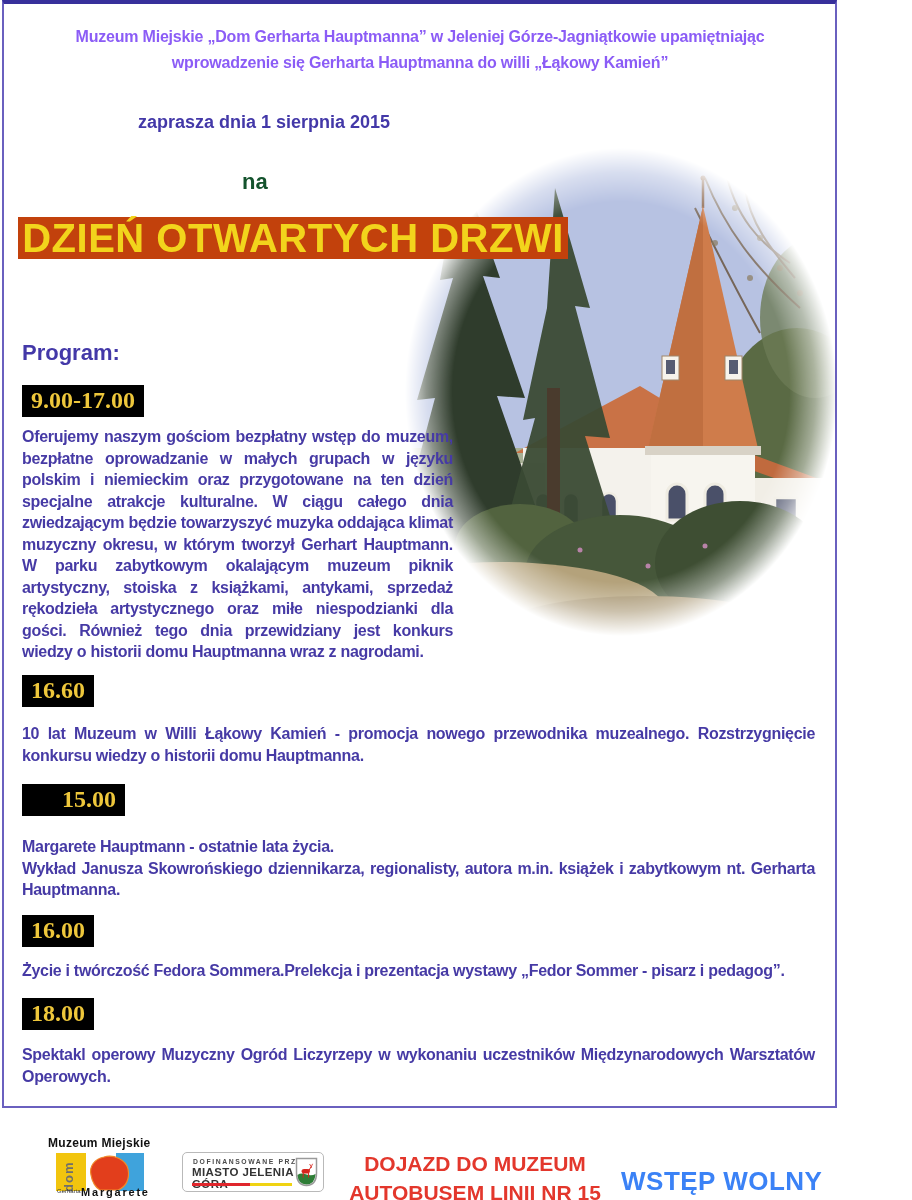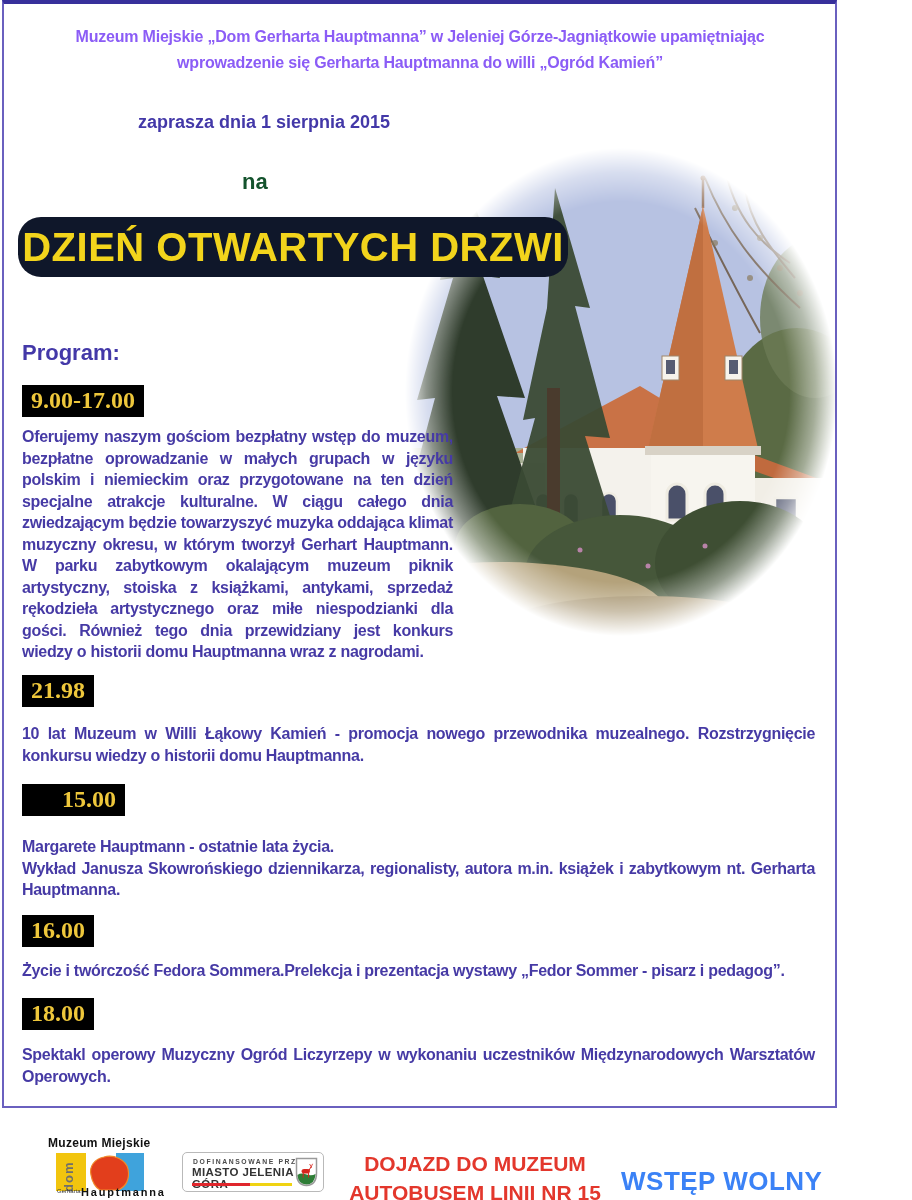--- a/index.html
+++ b/index.html
@@ -12,23 +12,23 @@
          box-sizing:border-box;border:2px solid #6A60BF;border-top:4px solid #37309B;}
 
   
   .hdr{left:6px;top:24px;width:828px;text-align:center;color:#8b5cf6;
        font-weight:700;font-size:16px;line-height:26px;letter-spacing:-0.2px;}
   .hdr2{top:50px;}
   .invite{left:138px;top:112px;color:#4338A8;font-weight:700;font-size:18px;}
   .na{left:242px;top:169px;color:#14532d;font-weight:700;font-size:22px;}
 
   
-  .banner{left:18px;top:217px;width:550px;height:60px;background:#0f172a;z-index:6;
+  .banner{left:18px;top:217px;width:550px;height:42px;background:#c2410c;z-index:6;
           display:flex;align-items:center;justify-content:center;
-          color:#F2D41C;font-weight:700;font-size:40px;letter-spacing:0.5px;border-radius:23px;}
+          color:#F2D41C;font-weight:700;font-size:40px;letter-spacing:0.5px;}
 
   .program{left:22px;top:340px;color:#4338A8;font-weight:700;font-size:22px;}
 
   
   .timebox{position:absolute;left:22px;background:#000000;color:#EEC73B;z-index:6;
            font-family:"Liberation Serif",serif;font-weight:700;
            font-size:24px;line-height:28px;padding:1px 9px 3px;}
   .t0{top:385px;}
   .t1{top:675px;}
   .t2{top:784px;padding-left:40px;}
@@ -74,21 +74,21 @@
              font-weight:700;font-size:21px;line-height:29px;}
   .free{left:621px;top:1166px;color:#3b82f6;font-weight:700;font-size:26px;
         letter-spacing:0.5px;}
 </style>
 </head>
 <body>
 
 <div class="frame"></div>
 
 <div class="abs hdr">Muzeum Miejskie „Dom Gerharta Hauptmanna” w Jeleniej Górze-Jagniątkowie upamiętniając</div>
-<div class="abs hdr hdr2">wprowadzenie się Gerharta Hauptmanna do willi „Ogród Kamień”</div>
+<div class="abs hdr hdr2">wprowadzenie się Gerharta Hauptmanna do willi „Łąkowy Kamień”</div>
 
 <div class="abs invite">zaprasza dnia 1 sierpnia 2015</div>
 <div class="abs na">na</div>
 
 <div class="abs photo">
 <svg width="432" height="488" viewBox="0 0 432 488">
   <defs>
     <radialGradient id="vg" cx="50%" cy="50%" r="50%">
       <stop offset="0%" stop-color="#fff" stop-opacity="1"></stop>
       <stop offset="78%" stop-color="#fff" stop-opacity="1"></stop>
@@ -175,21 +175,21 @@
 </svg>
 </div>
 
 <div class="abs banner">DZIEŃ OTWARTYCH DRZWI</div>
 
 <div class="abs program">Program:</div>
 
 <div class="timebox t0">9.00-17.00</div>
 <div class="ptext p0"><span class="wrap-spacer"></span><span>Oferujemy naszym gościom bezpłatny wstęp do muzeum, bezpłatne oprowadzanie w małych grupach w języku polskim i niemieckim oraz przygotowane na ten dzień specjalne atrakcje kulturalne. W ciągu całego dnia zwiedzającym będzie towarzyszyć muzyka oddająca klimat muzyczny okresu, w którym tworzył Gerhart Hauptmann. W parku zabytkowym okalającym muzeum piknik artystyczny, stoiska z książkami, antykami, sprzedaż rękodzieła artystycznego oraz miłe niespodzianki dla gości. Również tego dnia przewidziany jest konkurs wiedzy o historii domu Hauptmanna wraz z nagrodami.</span></div>
 
-<div class="timebox t1">21.98</div>
+<div class="timebox t1">16.60</div>
 <div class="ptext p1">10 lat Muzeum w Willi Łąkowy Kamień - promocja nowego przewodnika muzealnego. Rozstrzygnięcie konkursu wiedzy o historii domu Hauptmanna.</div>
 
 <div class="timebox t2">15.00</div>
 <div class="ptext p2">Margarete Hauptmann - ostatnie lata życia.
 Wykład Janusza Skowrońskiego dziennikarza, regionalisty, autora m.in. książek i zabytkowym nt. Gerharta Hauptmanna.</div>
 
 <div class="timebox t3">16.00</div>
 <div class="ptext p3">Życie i twórczość Fedora Sommera.Prelekcja i prezentacja wystawy „Fedor Sommer - pisarz i pedagog”.</div>
 
 <div class="timebox t4">18.00</div>
@@ -199,21 +199,21 @@
   <div class="ml-title">Muzeum Miejskie</div>
   <svg class="ml-art" width="90" height="40" viewBox="0 0 90 40">
     <rect x="0" y="0" width="30" height="38" fill="#F2C50E"></rect>
     <rect x="30" y="0" width="30" height="38" fill="#ffffff"></rect>
     <rect x="60" y="0" width="28" height="38" fill="#3FA3DC"></rect>
     <path d="M48,4 C38,6 33,14 35,22 C36,29 40,35 44,37 L62,37 C70,34 74,26 72,16 C70,7 58,1 48,4 Z" fill="#E23E1C" stroke="#F08A2B" stroke-width="1.2"></path>
     <rect x="-8" y="21" width="4" height="19" fill="#141414"></rect>
   </svg>
   <div class="ml-dom">dom</div>
   <div class="ml-gerharta">Gerharta</div>
-  <div class="ml-haupt">Hauptmanna</div>
+  <div class="ml-haupt">Margarete</div>
 </div>
 
 <div class="abs citylogo">
   <div class="cl-l1">DOFINANSOWANE PRZEZ</div>
   <div class="cl-l2">MIASTO JELENIA GÓRA</div>
   <div class="cl-bar-red"></div>
   <div class="cl-bar-yellow"></div>
   <svg class="cl-shield" width="23" height="30" viewBox="0 0 23 30">
     <path d="M1.5,1.5 H21.5 V16 Q21.5,28 11.5,28.5 Q1.5,28 1.5,16 Z" fill="#ffffff" stroke="#9a9a9a" stroke-width="1.5"></path>
     <path d="M2.5,18 Q6,15.5 11.5,17.5 Q16.5,19.3 20.5,17 Q20,27 11.5,27.6 Q3,27 2.5,18 Z" fill="#2E7D36"></path>

